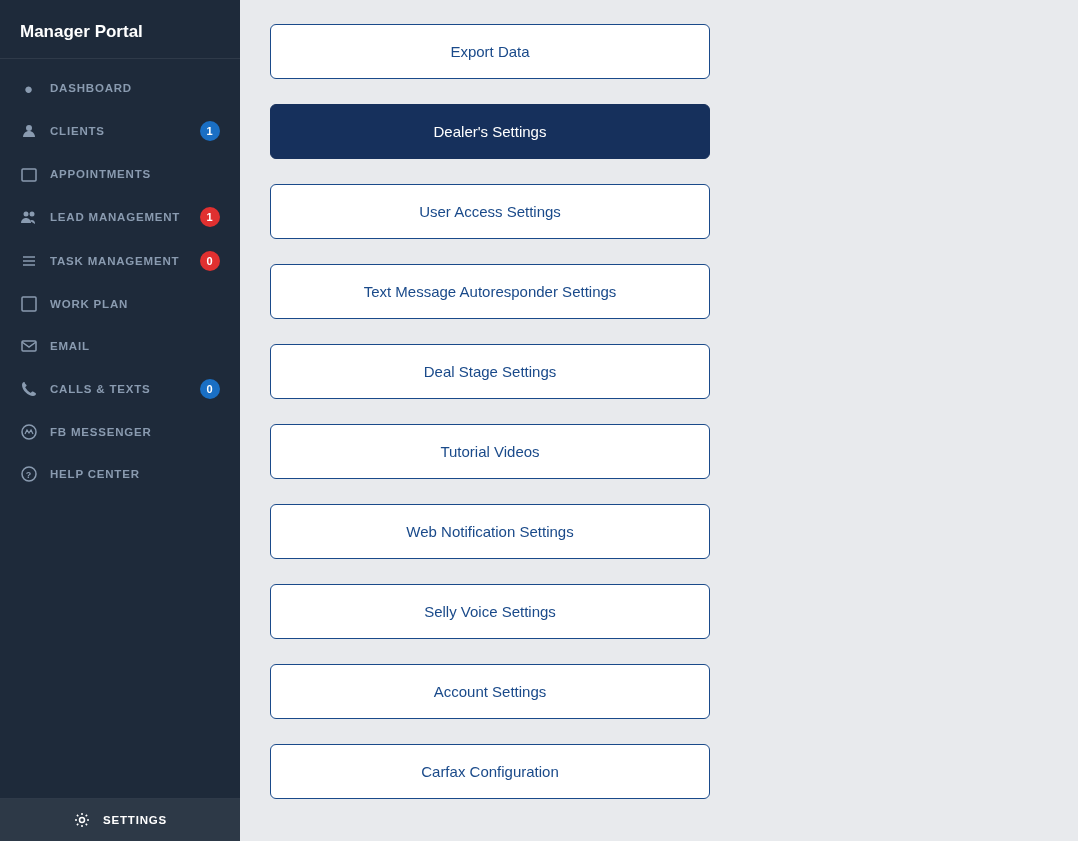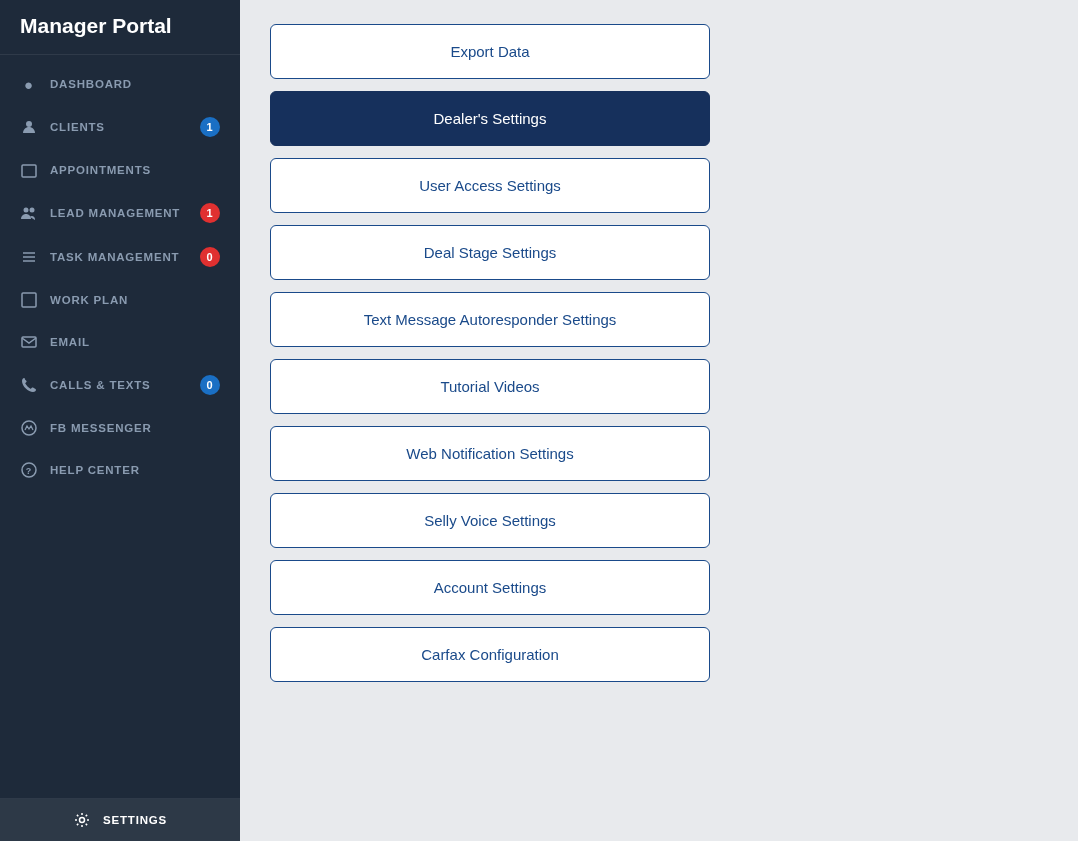--- a/index.html
+++ b/index.html
@@ -16,23 +16,23 @@
     .sidebar {
       width: 240px;
       min-width: 240px;
       background: #1e2a3a;
       display: flex;
       flex-direction: column;
       height: 100%;
     }
 
     .sidebar-logo {
-      padding: 14px 20px 16px 20px;
-      color: #ffffff;
-      font-size: 21px;
+      padding: 22px 20px 16px 20px;
+      color: #ffffff;
+      font-size: 17px;
       font-weight: 600;
       border-bottom: 1px solid rgba(255,255,255,0.08);
     }
 
     .sidebar-nav {
       flex: 1;
       overflow-y: auto;
       padding: 8px 0;
     }
 
@@ -92,21 +92,21 @@
       flex: 1;
       background: #e8eaed;
       padding: 24px 30px;
       overflow-y: auto;
     }
 
     .settings-btn {
       display: block;
       width: 440px;
       padding: 18px 20px;
-      margin-bottom: 12px;
+      margin-bottom: 25px;
       border: 1.5px solid #1a4a8a;
       border-radius: 6px;
       background: #ffffff;
       color: #1a4a8a;
       font-size: 15px;
       font-weight: 500;
       text-align: center;
       cursor: pointer;
       transition: background 0.15s;
     }
@@ -230,20 +230,20 @@
     </span>
     <span>SETTINGS</span>
   </div>
     </div>
 </div>
 
 <div class="main-content" id="main-buttons">
     <button class="settings-btn">Export Data</button>
     <button class="settings-btn active">Dealer's Settings</button>
     <button class="settings-btn">User Access Settings</button>
+    <button class="settings-btn">Text Message Autoresponder Settings</button>
     <button class="settings-btn">Deal Stage Settings</button>
-    <button class="settings-btn">Text Message Autoresponder Settings</button>
     <button class="settings-btn">Tutorial Videos</button>
     <button class="settings-btn">Web Notification Settings</button>
     <button class="settings-btn">Selly Voice Settings</button>
     <button class="settings-btn">Account Settings</button>
     <button class="settings-btn">Carfax Configuration</button>
   </div>
 
 </body></html>

